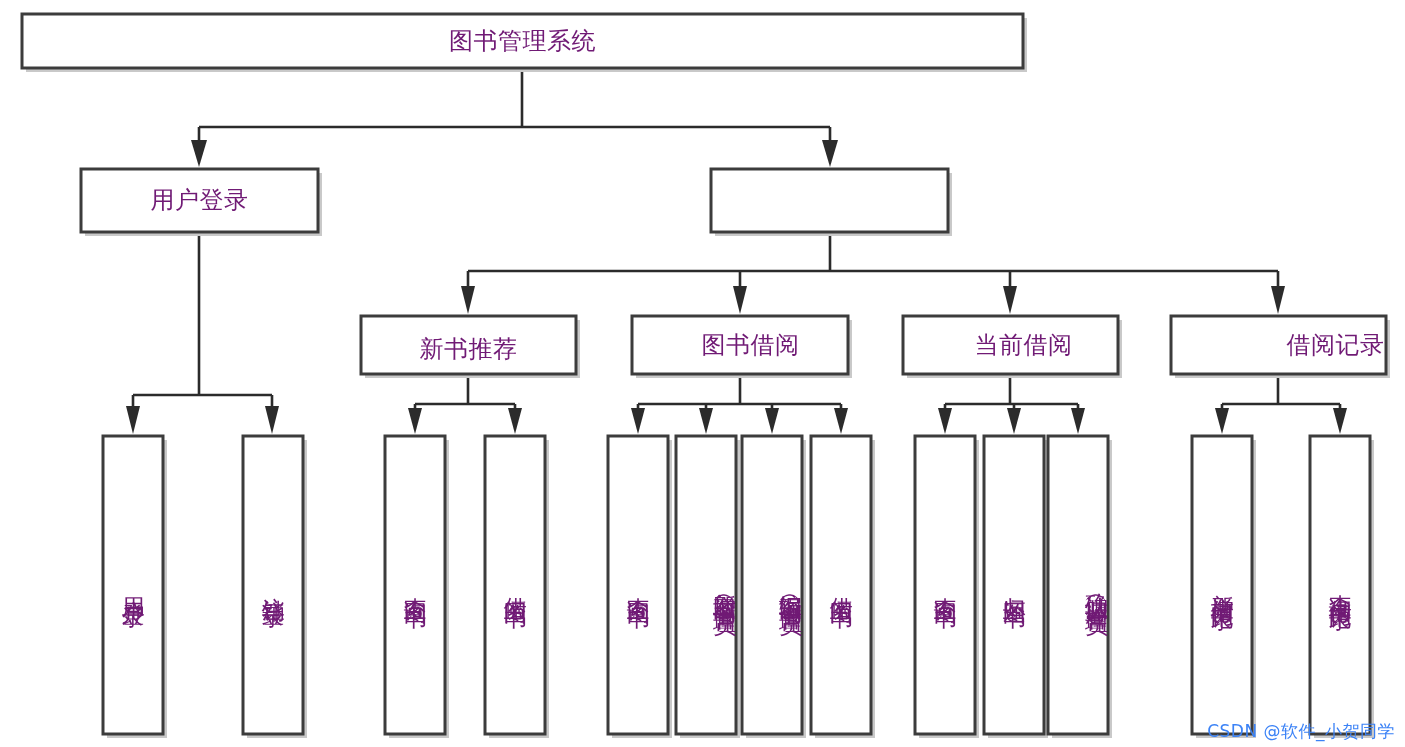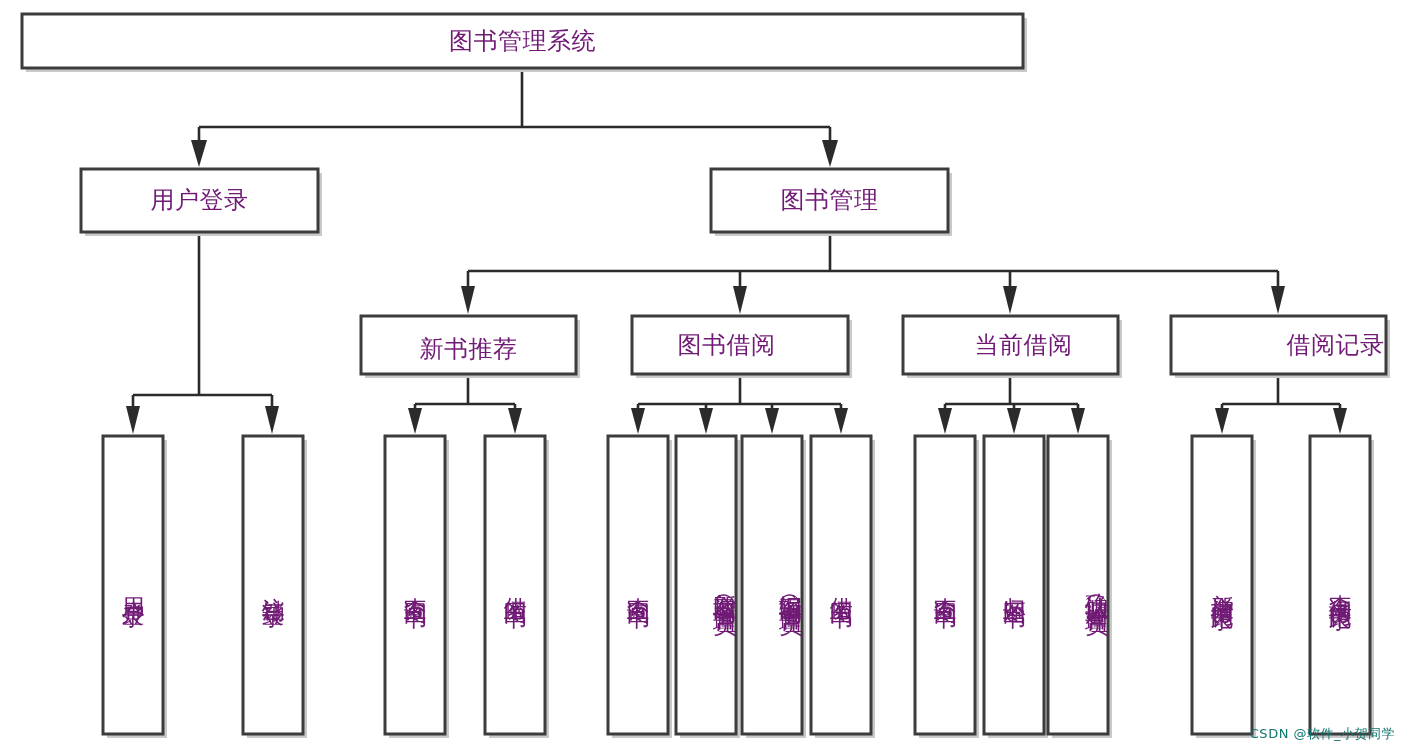--- a/index.html
+++ b/index.html
@@ -62,22 +62,22 @@
   .node-label.vertical {
     writing-mode: vertical-rl;
     text-orientation: upright;
     font-size: 23px;
     letter-spacing: 3px;
   }
   .watermark {
     position: absolute;
     right: 10px;
     bottom: 4px;
-    font-size: 13px;
-    color: #0f766e;
+    font-size: 17px;
+    color: #3b82f6;
     white-space: nowrap;
     letter-spacing: 0.5px;
   }
 </style>
 </head>
 <body>
 
 <div id="diagram-root">
 
   <svg class="diagram-canvas" viewBox="0 0 1405 747">
@@ -203,24 +203,23 @@
       <rect class="node-shadow" x="1196" y="440" width="60" height="298"></rect>
       <rect class="node-rect" x="1192" y="436" width="60" height="298"></rect>
       <rect class="node-shadow" x="1314" y="440" width="60" height="298"></rect>
       <rect class="node-rect" x="1310" y="436" width="60" height="298"></rect>
     </g>
   </svg>
 
   <div class="node-label horizontal" style="left:22px; top:14px; width:1001px; height:54px;">图书管理系统</div>
 
   <div class="node-label horizontal" style="left:81px; top:169px; width:237px; height:63px;">用户登录</div>
-  <div class="node-label horizontal" style="left:711px; top:169px; width:237px; height:63px;">图书管理</div>
 
   <div class="node-label horizontal" style="left:361px; top:316px; width:215px; height:67px;">新书推荐</div>
-  <div class="node-label horizontal" style="left:640px; top:316px; width:173px; height:58px;">图书借阅</div>
+  <div class="node-label horizontal" style="left:664px; top:316px; width:173px; height:58px;">图书借阅</div>
   <div class="node-label horizontal" style="left:903px; top:316px; width:241px; height:58px;">当前借阅</div>
   <div class="node-label horizontal" style="left:1228px; top:316px; width:215px; height:58px;">借阅记录</div>
 
   <div class="node-label vertical" style="left:103px; top:436px; width:60px; height:298px;">用户登录</div>
   <div class="node-label vertical" style="left:243px; top:436px; width:60px; height:298px;">注销登录</div>
 
   <div class="node-label vertical" style="left:385px; top:436px; width:60px; height:298px;">查询图书</div>
   <div class="node-label vertical" style="left:485px; top:436px; width:60px; height:298px;">借阅图书</div>
 
   <div class="node-label vertical" style="left:608px; top:436px; width:60px; height:298px;">查询图书</div>

